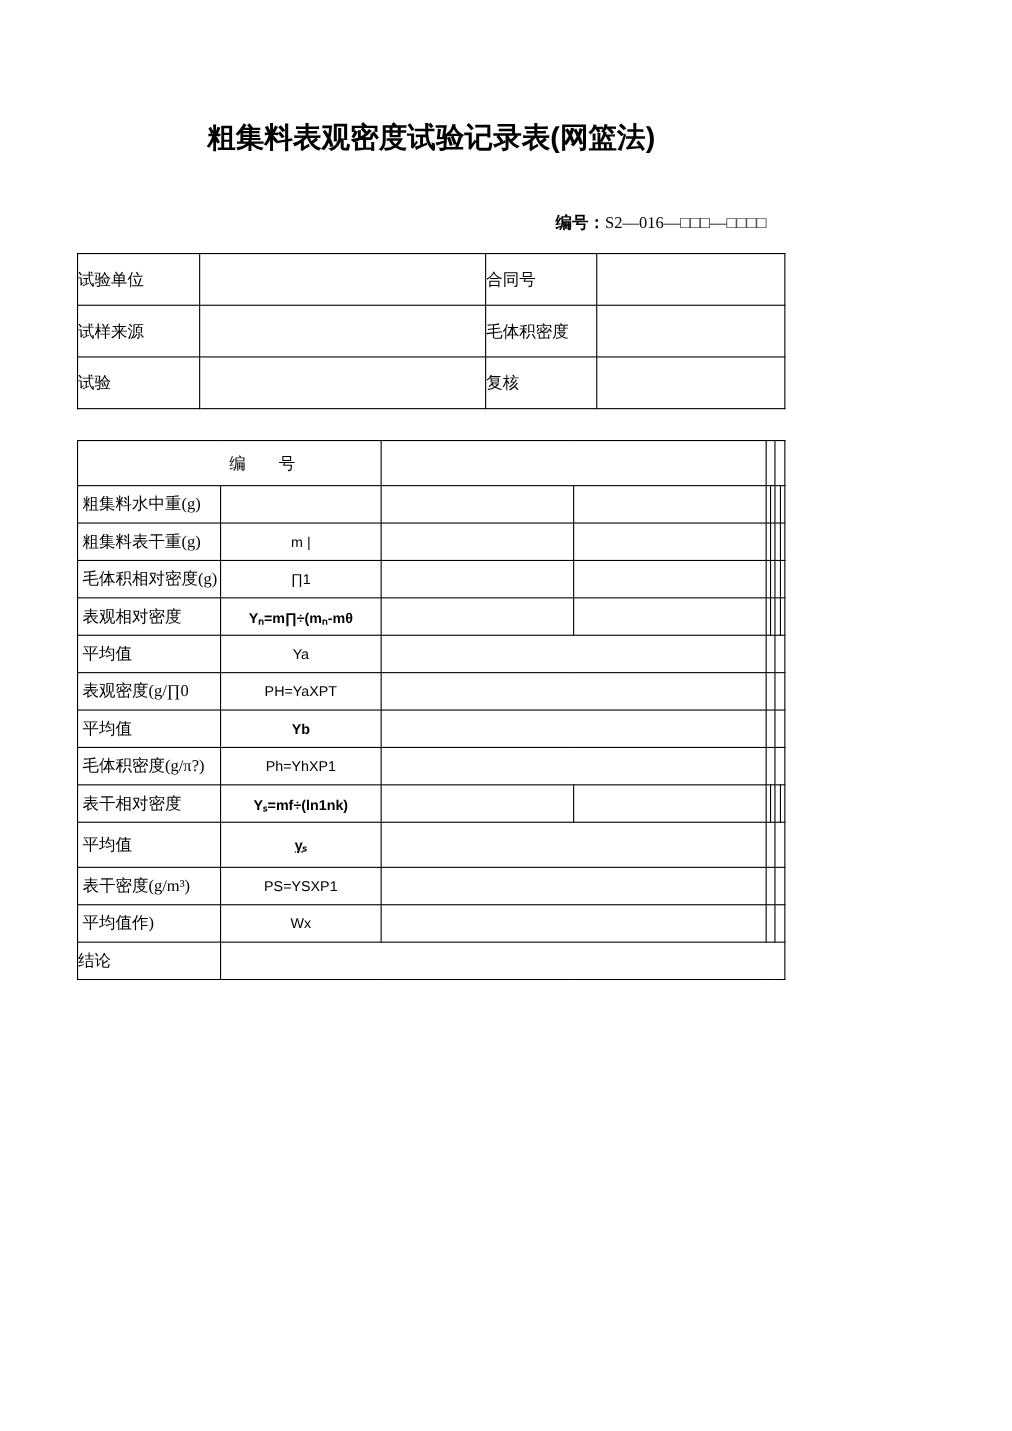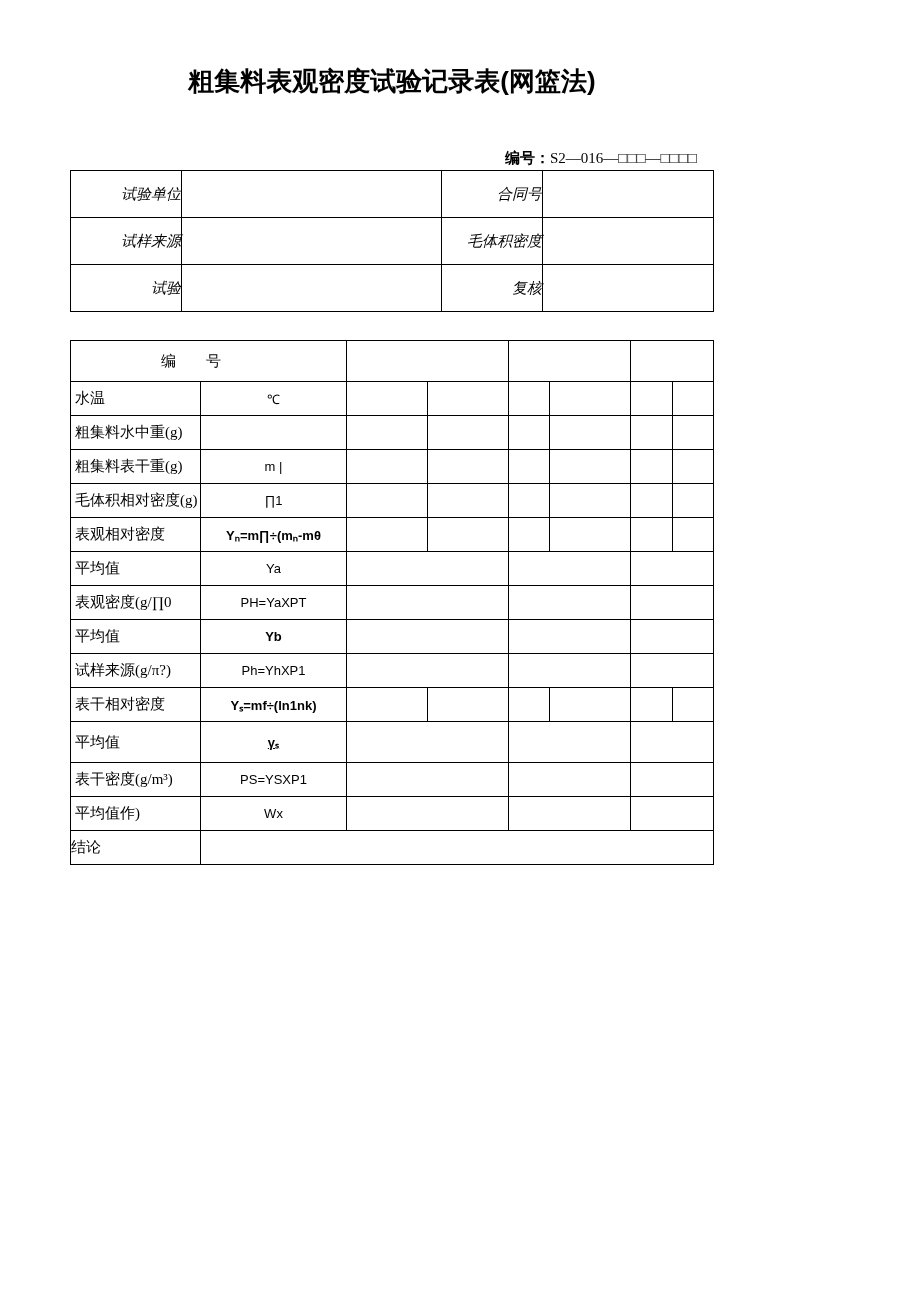--- a/index.html
+++ b/index.html
@@ -5,51 +5,50 @@
   body {
     margin: 0;
     padding: 0;
     font-family: "SimSun", "宋体", serif;
     background: #fff;
     color: #000;
     width: 920px;
   }
   .page {
     width: 784px;
-    padding: 44px 70px 0 70px;
+    padding: 88px 70px 0 70px;
     box-sizing: border-box;
   }
   .title {
     text-align: center;
     font-size: 26px;
     font-weight: bold;
     margin: 20px 0 50px 0;
     font-family: "SimHei", "黑体", sans-serif;
   }
   .numbering {
     font-size: 15px;
     margin-left: 435px;
-    margin-bottom: 2px;
+    margin-bottom: 18px;
   }
   .numbering .label { font-weight: bold; }
   table {
     border-collapse: collapse;
     width: 100%;
     font-size: 15px;
   }
   td, th {
     border: 1px solid #000;
     padding: 0;
     vertical-align: middle;
   }
   
   .header-table td {
     height: 46px;
-    text-align: right;
-    font-style: italic;
+    text-align: left;
   }
   .header-table .lab { width: 110px; }
   .header-table .mid-val { }
   .header-table .lab2 { width: 100px; margin-top: 20px; }
   .header-table .val2 { width: 170px; }
 
   .gap { height: 28px; }
 
   
   .data-table td { height: 33px; }
@@ -58,21 +57,21 @@
     text-align: left;
     padding-left: 4px;
   }
   .data-table .formula {
     width: 145px;
     text-align: center;
     font-family: Arial, sans-serif;
     font-size: 13px;
   }
   .data-table .serial-row td:first-child {
-    text-align: left;
+    text-align: center;
     padding-left: 90px;
     letter-spacing: 30px;
   }
   .data-table .dcol-narrow { width: 80px; }
   .data-table .dcol-wide { }
   .conclusion-cell {
     height: 200px;
     text-align: left;
   }
   .bold { font-weight: bold; }
@@ -115,30 +114,20 @@
 
   <table class="data-table">
     <tbody>
         <tr class="serial-row">
       <td colspan="2" style="height:40px;">编号</td>
       <td class="dcol-narrow" colspan="2"></td>
       <td class="dcol-wide" colspan="2"></td>
       <td class="dcol-wide" colspan="2"></td>
     </tr>
 
-    <tr>
-      <td class="row-label">水温</td>
-      <td class="formula">℃</td>
-      <td class="dcol-narrow"></td>
-      <td class="dcol-narrow"></td>
-      <td class="dcol-wide"></td>
-      <td class="dcol-narrow"></td>
-      <td class="dcol-wide"></td>
-      <td class="dcol-wide"></td>
-    </tr>
 
     <tr>
       <td class="row-label">粗集料水中重(g)</td>
       <td class="formula"></td>
       <td></td>
       <td></td>
       <td></td>
       <td></td>
       <td></td>
       <td></td>
@@ -196,21 +185,21 @@
 
     <tr>
       <td class="row-label">平均值</td>
       <td class="formula arial bold">Yb</td>
       <td colspan="2"></td>
       <td colspan="2"></td>
       <td colspan="2"></td>
     </tr>
 
     <tr>
-      <td class="row-label">试样来源(g/π?)</td>
+      <td class="row-label">毛体积密度(g/π?)</td>
       <td class="formula arial">Ph=YhXP1</td>
       <td colspan="2"></td>
       <td colspan="2"></td>
       <td colspan="2"></td>
     </tr>
 
     <tr>
       <td class="row-label">表干相对密度</td>
       <td class="formula arial bold">Yₛ=mf÷(ln1nk)</td>
       <td></td>

